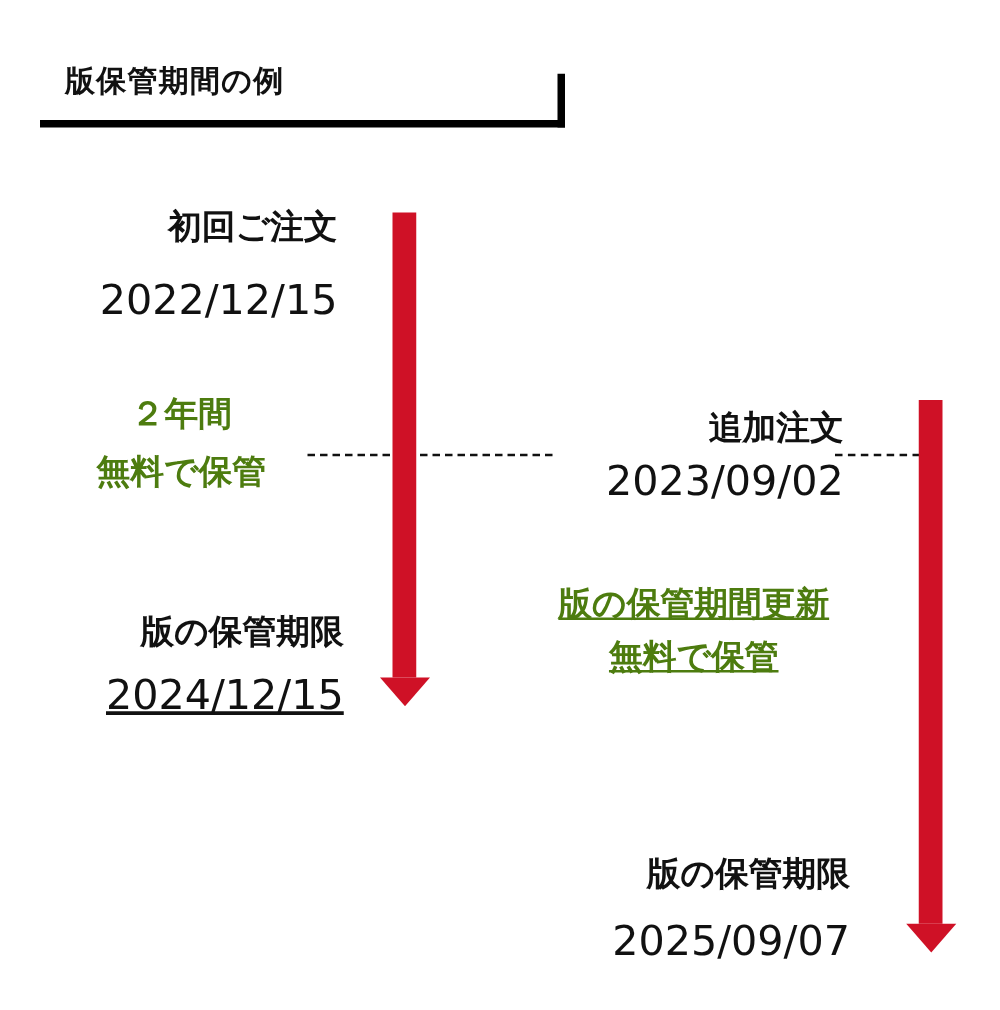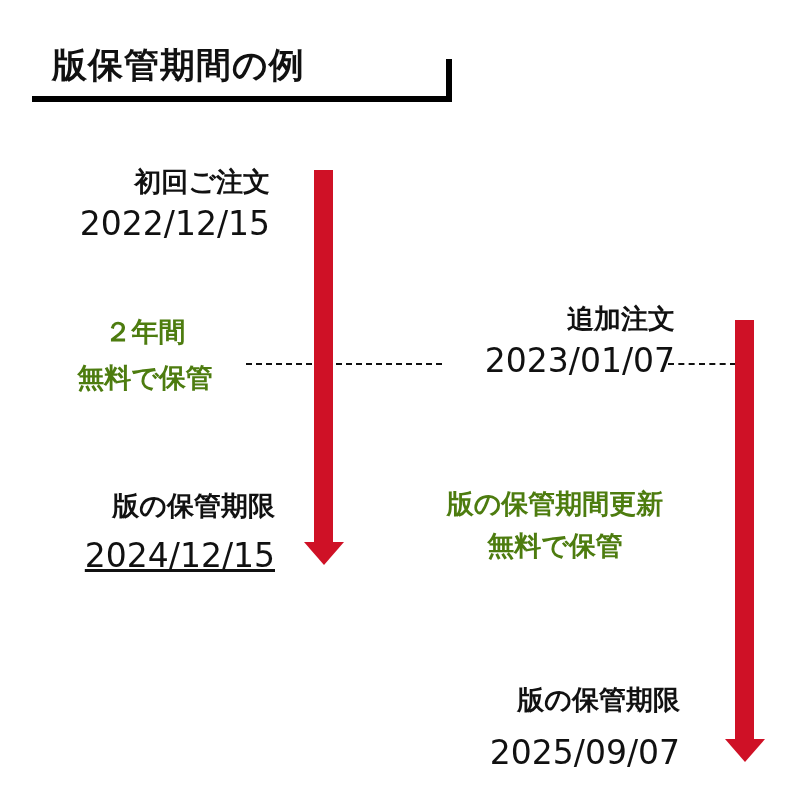--- a/index.html
+++ b/index.html
@@ -1,65 +1,65 @@
 <!DOCTYPE html>
 <html><head>
 <meta charset="utf-8">
 <style>
   html,body{margin:0;padding:0;background:#ffffff;}
   body{width:800px;height:808px;position:relative;overflow:hidden;font-family:"DejaVu Sans","Liberation Sans",sans-serif;}
   .abs{position:absolute;}
-  .title{left:52px;top:40px;font-size:35px;font-weight:bold;color:#111;letter-spacing:1px;line-height:50px;}
+  .title{left:52px;top:40px;font-size:24px;font-weight:bold;color:#111;letter-spacing:1px;line-height:50px;}
   .title-underline{left:32px;top:96px;width:420px;height:6px;background:#000;}
   .title-vbar{left:446px;top:59px;width:6px;height:43px;background:#000;}
   .txt{text-align:center;line-height:40px;}
   .black{color:#111;text-align:right;}
   .red{color:#4d7c0f;font-weight:bold;}
   .label{font-size:27px;font-weight:bold;}
   .date{font-size:33px;}
   .dash{height:0;border-top:2px dashed #111;}
   .shaft{background:#cf1126;}
   .head{width:0;height:0;border-left:20px solid transparent;border-right:20px solid transparent;border-top:23px solid #cf1126;}
 </style>
 </head>
 <body>
 
 <div class="abs title">版保管期間の例</div>
 <div class="abs title-underline"></div>
 <div class="abs title-vbar"></div>
 
 <div class="abs txt black" style="left:30px;top:162px;width:240px;">
   <div class="label">初回ご注文</div>
-  <div class="date" style="margin-top:2px;">2022/12/15</div>
+  <div class="date" style="margin-top:18px;">2022/12/15</div>
 </div>
 
 <div class="abs txt red" style="left:40px;top:312px;width:210px;">
   <div class="label">２年間</div>
   <div class="label" style="margin-top:6px;">無料で保管</div>
 </div>
 
 <div class="abs txt black" style="left:25px;top:486px;width:250px;">
   <div class="label">版の保管期限</div>
   <div class="date" style="margin-top:10px;text-decoration:underline;">2024/12/15</div>
 </div>
 
 <div class="abs dash" style="left:246px;top:363px;width:196px;"></div>
 <div class="abs dash" style="left:668px;top:363px;width:68px;"></div>
 
 <div class="abs" style="left:304px;top:170px;width:40px;height:395px;">
   <div class="abs shaft" style="left:10px;top:0;width:19px;height:372px;"></div>
   <div class="abs head" style="left:0;top:372px;"></div>
 </div>
 
-<div class="abs txt black" style="left:435px;top:299px;width:240px;">
+<div class="abs txt black" style="left:435px;top:323px;width:240px;">
   <div class="label">追加注文</div>
-  <div class="date" style="margin-top:2px;">2023/01/07</div>
+  <div class="date" style="margin-top:2px;">2023/09/02</div>
 </div>
 
-<div class="abs txt red" style="left:380px;top:484px;width:350px;">
+<div class="abs txt red" style="left:380px;top:464px;width:350px;text-decoration:underline;">
   <div class="label">版の保管期間更新</div>
   <div class="label" style="margin-top:2px;">無料で保管</div>
 </div>
 
 <div class="abs txt black" style="left:430px;top:680px;width:250px;">
   <div class="label">版の保管期限</div>
   <div class="date" style="margin-top:13px;">2025/09/07</div>
 </div>
 
 <div class="abs" style="left:725px;top:320px;width:40px;height:442px;">

